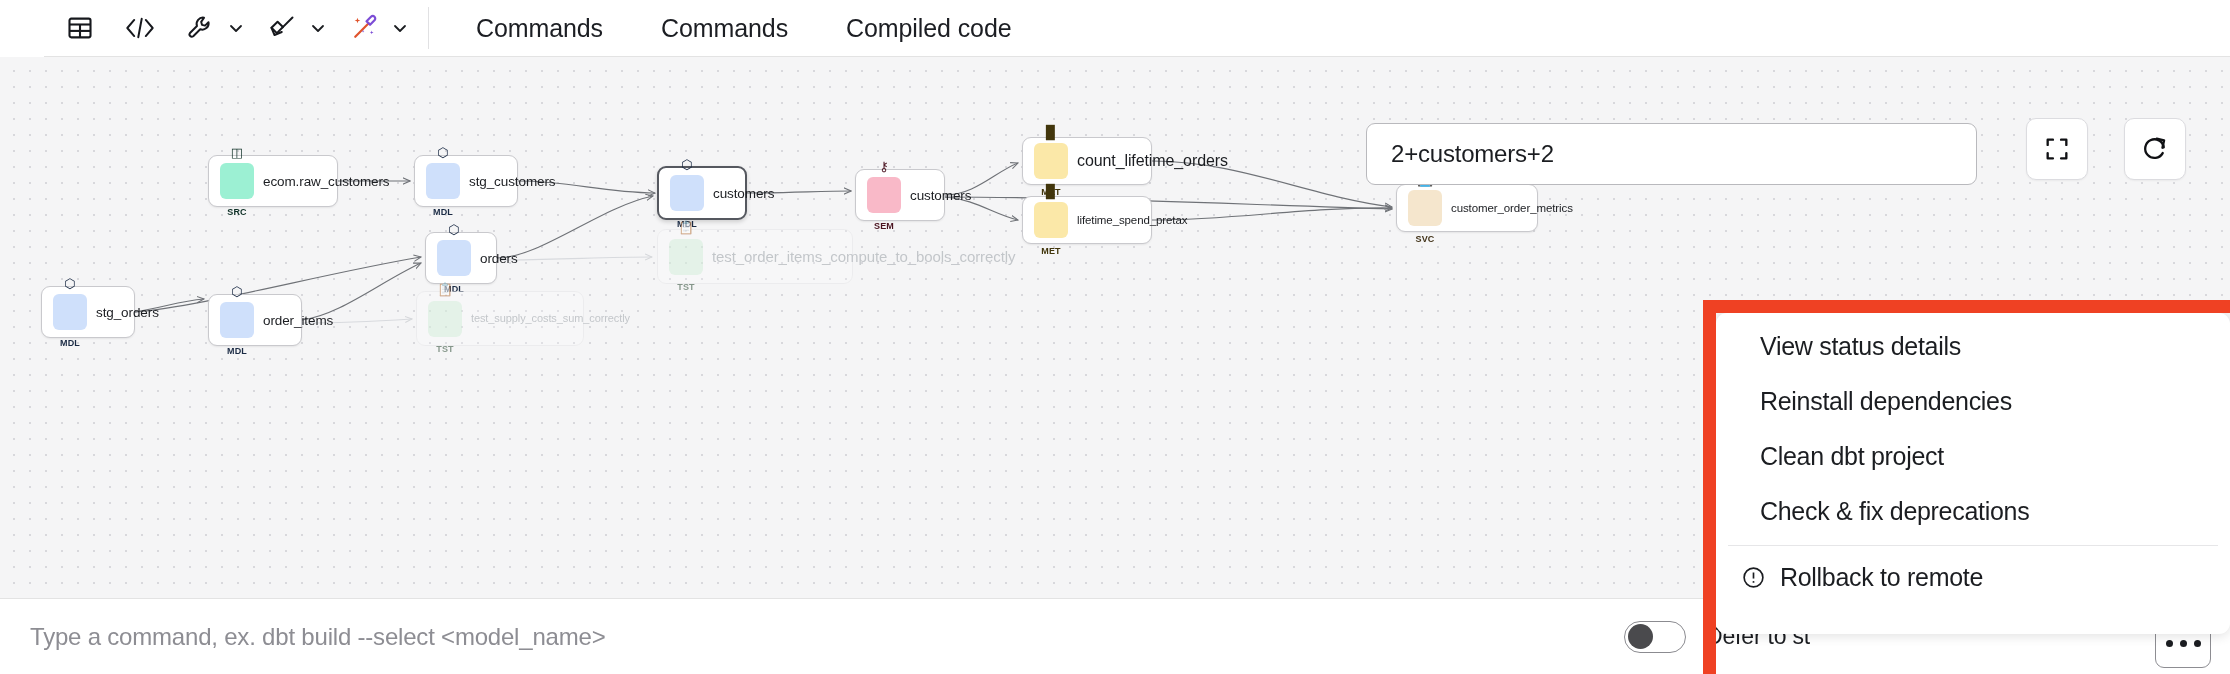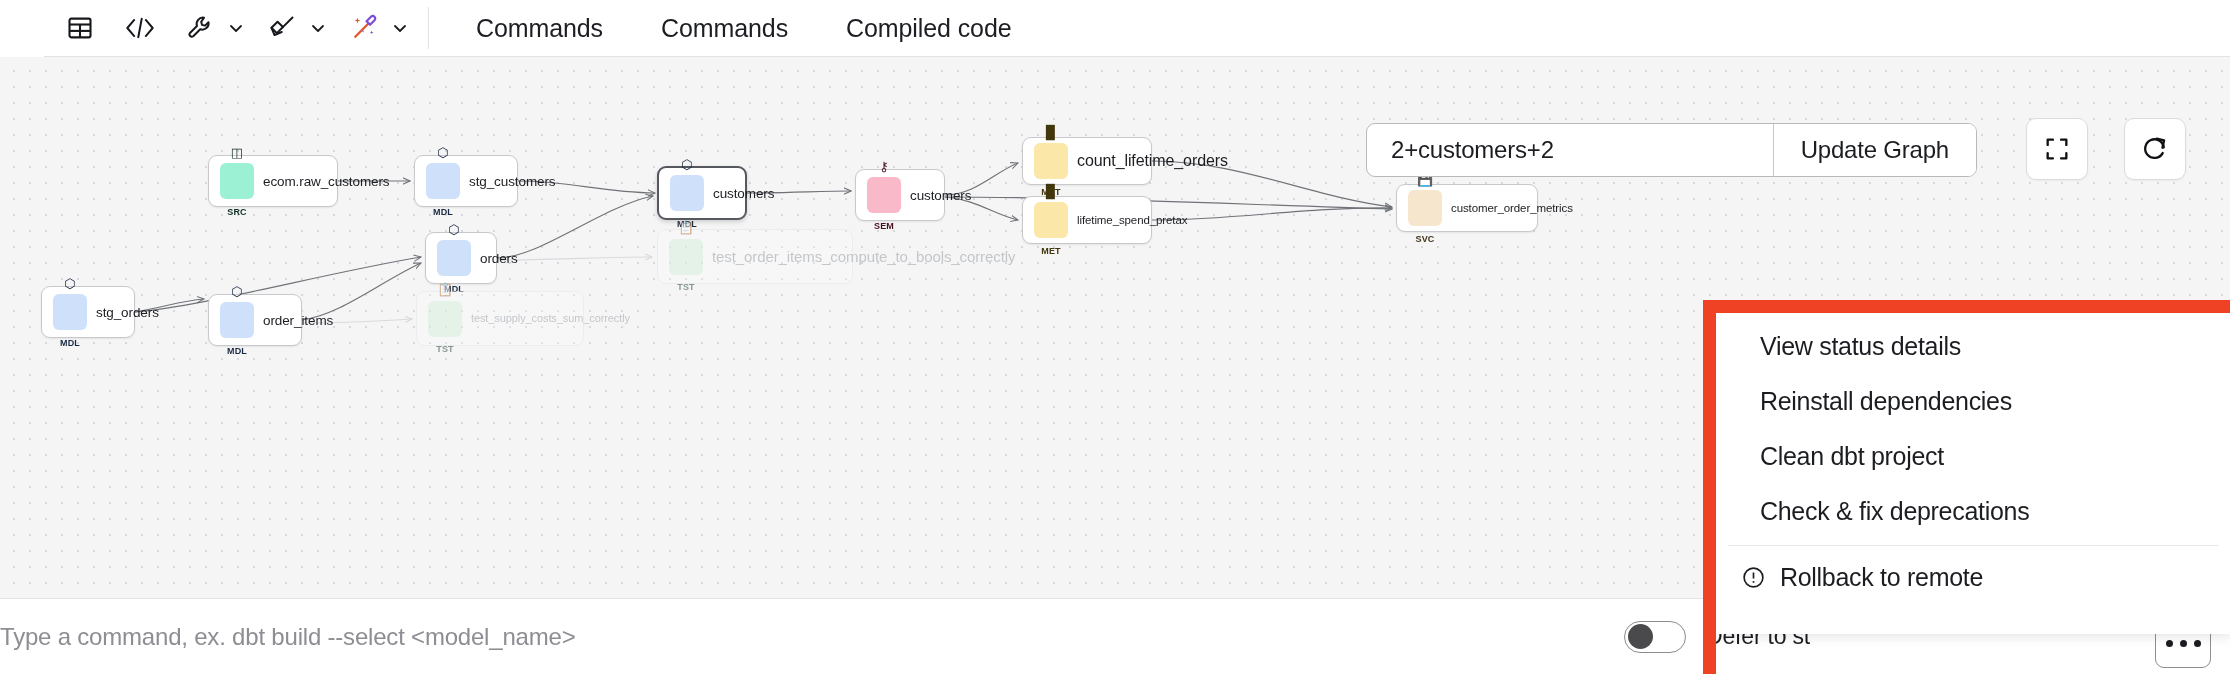--- a/index.html
+++ b/index.html
@@ -73,21 +73,21 @@
   .badge.mdl { background:#cfe0fb; color:#1a2a44; }
   .badge.met { background:#fbe8a8; color:#42360c; }
   .badge.sem { background:#f9b9c8; color:#4a1320; }
   .badge.svc { background:#f5e6cd; color:#433venue; color:#43341a; }
   .badge.tst { background:#d7f0dd; color:#2b4a33; }
   .nlabel { font-size:13.5px; color:#1b1d21; white-space:nowrap; letter-spacing:-.1px; }
   .node.test .nlabel { color:#9aa0a6; white-space:normal; line-height:15px; }
 
   
   .searchwrap {
-    position:absolute; left:1366px; top:123px; width:611px; height:54px;
+    position:absolute; left:1366px; top:123px; width:611px; height:62px;
     background:#ffffff; border:1px solid #b9b9bd; border-radius:9px;
     display:flex; align-items:stretch; overflow:hidden;
   }
   .searchwrap input {
     flex:1; border:none; outline:none; font-size:24px; color:#1b1d21;
     padding-left:24px; background:transparent;
     font-family:"Liberation Sans", sans-serif; letter-spacing:-.2px;
   }
   .updatebtn {
     display:flex; align-items:center; justify-content:center;
@@ -102,21 +102,21 @@
   }
 
   
   .bottombar {
     position:absolute; left:0; top:598px; width:2230px; height:76px;
     background:#fff; border-top:1px solid #e3e3e3;
     display:flex; align-items:center;
   }
   .cmdinput {
     flex:1; border:none; outline:none; background:transparent;
-    font-size:24px; color:#1b1d21; 
+    font-size:24px; color:#1b1d21; padding-left:30px;
     font-family:"Liberation Sans", sans-serif; letter-spacing:-.2px;
   }
   .cmdinput::placeholder { color:#8d8d93; }
   .toggle {
     width:62px; height:32px; border-radius:16px; background:#fff;
     border:1.5px solid #8b8b90; position:relative; cursor:pointer; flex:0 0 auto;
   }
   .toggle .knob {
     position:absolute; left:3px; top:2.5px; width:25px; height:25px;
     border-radius:50%; background:#4a4a4d;
@@ -130,21 +130,21 @@
   .dotsbtn span { width:7px; height:7px; border-radius:50%; background:#1b1d21; margin:0 3.5px; }
 
   
   .redbox {
     position:absolute; left:1703px; top:300px; width:527px; height:374px;
     border:13px solid #ef4123; border-right:none; border-bottom:none;
     pointer-events:none; z-index:40;
   }
   .ctxmenu {
     position:absolute; left:1716px; top:313px; width:514px; height:321px;
-    background:#ffffff; border-radius:0; z-index:35;
+    background:#ffffff; border-radius:11px; z-index:35;
     box-shadow:0 2px 12px rgba(0,0,0,.12);
     padding-top:6px;
   }
   .ctxitem {
     height:55px; display:flex; align-items:center; padding-left:44px;
     font-size:25px; color:#1b1d21; cursor:pointer; letter-spacing:-.3px;
   }
   .ctxsep { height:1px; background:#e6e6e8; margin:6px 12px 4px 12px; }
   .ctxitem.withicon { padding-left:24px; }
   .ctxicon { width:26px; height:26px; margin-right:14px; flex:0 0 auto;
@@ -347,21 +347,20 @@
       <div class="badge tst">
         <span class="gl">📋</span>
         <span class="bl">TST</span>
       </div>
       <span class="nlabel" style="font-size:11px">test_supply_costs_sum_correctly</span>
     </div>
   </div>
 
   <div class="searchwrap">
     <input value="2+customers+2" placeholder="Enter a dbt node selector" style="">
-    <div class="updatebtn">Update Graph</div>
   </div>
 
   <div class="sqbtn" style="left:2026px; top:118px;">
     <svg width="28" height="28" viewBox="0 0 24 24" fill="none" stroke="#101114" stroke-width="2" stroke-linecap="round" stroke-linejoin="round">
       <polyline points="4,8.5 4,4 8.5,4"></polyline>
         <polyline points="15.5,4 20,4 20,8.5"></polyline>
       <polyline points="20,15.5 20,20 15.5,20"></polyline>
         <polyline points="8.5,20 4,20 4,15.5"></polyline>
     </svg>
   </div>

